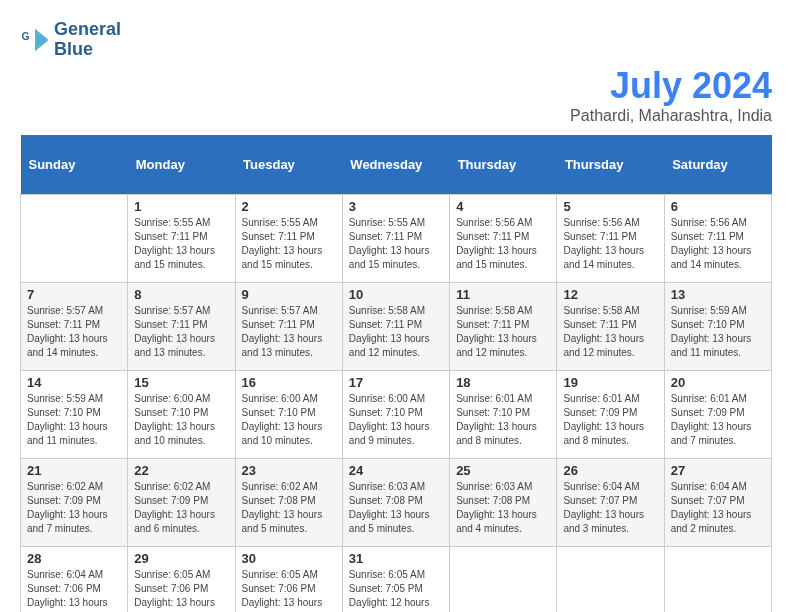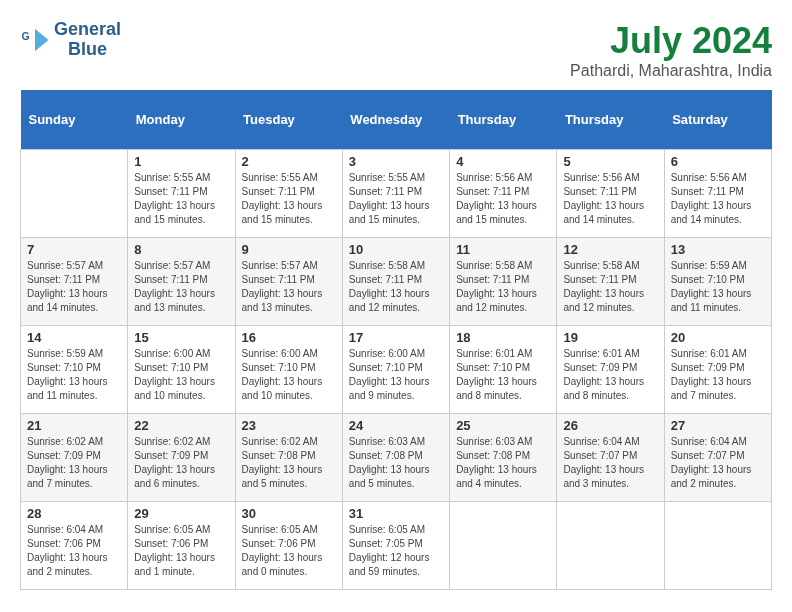--- a/index.html
+++ b/index.html
@@ -18,34 +18,34 @@
     }
     .logo {
       display: flex;
       align-items: center;
     }
     .logo-text {
       font-size: 18px;
       font-weight: bold;
       color: #2c5f8a;
       line-height: 1.1;
-      text-align: center;
     }
     .logo-icon {
       width: 30px;
       height: 30px;
       margin-right: 4px;
     }
     .title-block {
       text-align: right;
     }
     .month-title {
       font-size: 36px;
       font-weight: bold;
-      color: #15803d;
+      color: #3b82f6;
+      margin-top: 45px;
     }
     .location-title {
       font-size: 16px;
       color: #555;
       margin-left: 8px;
     }
     table {
       width: 100%;
       border-collapse: collapse;
       font-size: 11px;

